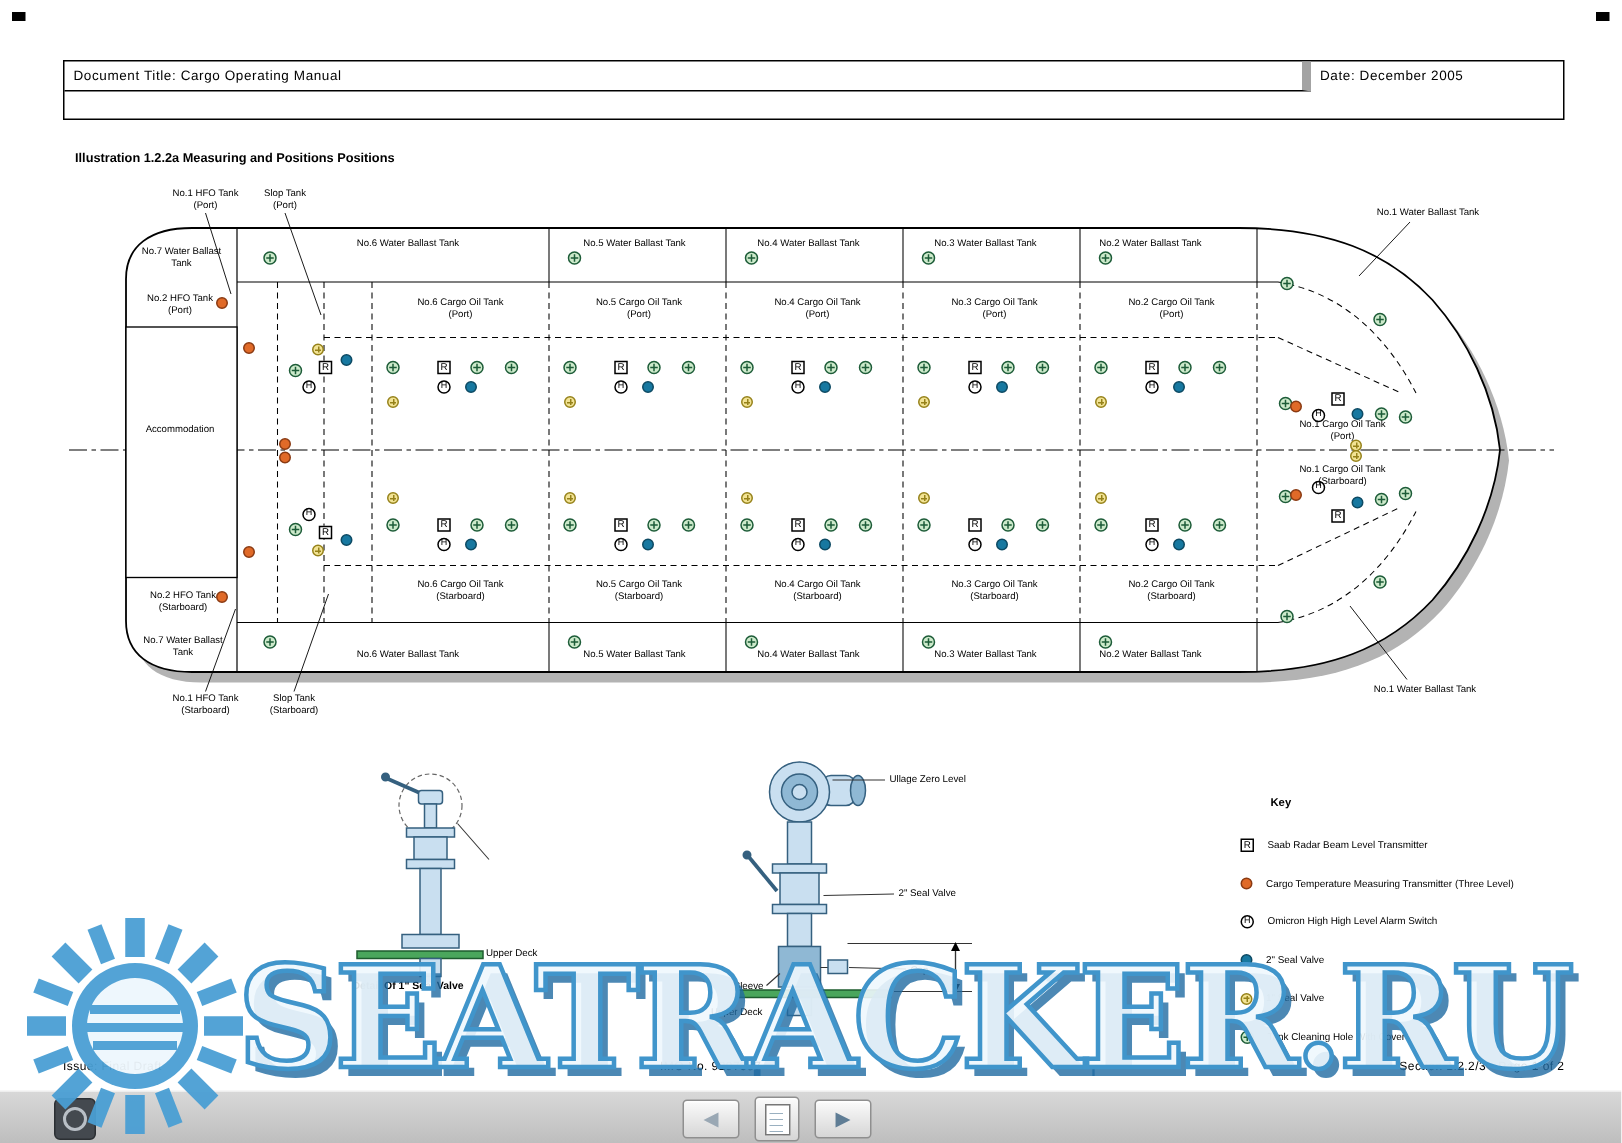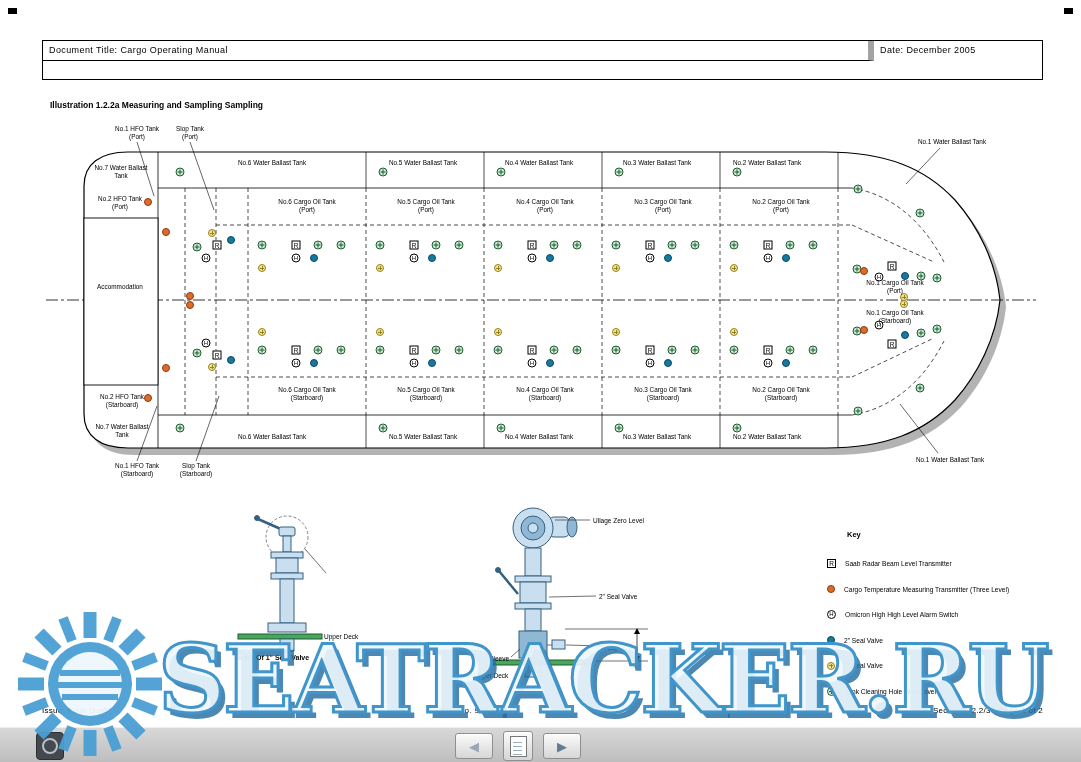--- a/index.html
+++ b/index.html
@@ -112,21 +112,21 @@
 <body>
 
 <div class="corner-mark" id="mark-tl"></div>
 <div class="corner-mark" id="mark-tr"></div>
 
 <div class="header-table">
   <div class="header-cell col1">Document Title: Cargo Operating Manual</div>
   <div class="header-cell row2">Date: December 2005</div>
 </div>
 
-<div class="illus-title">Illustration 1.2.2a Measuring and Sampling Sampling</div>
+<div class="illus-title">Illustration 1.2.2a Measuring and Positions Positions</div>
 
 <svg id="plan-svg" width="1081" height="762" viewBox="0 0 1081 762">
 
   <path d="M 134,159 L 832,159 C 892,159 931,175 961,207 C 984,233 1002,269 1006,307 C 1002,345 984,381 961,407 C 931,439 892,455 832,455 L 134,455 C 106,455 90,443 90,421 L 90,193 C 90,171 106,159 134,159 Z" fill="#b3b3b3"></path>
 
   <path d="M 128,152 L 826,152 C 886,152 925,168 955,200 C 978,226 996,262 1000,300 C 996,338 978,374 955,400 C 925,432 886,448 826,448 L 128,448 C 100,448 84,436 84,414 L 84,186 C 84,164 100,152 128,152 Z" fill="#ffffff" stroke="#000" stroke-width="1.2"></path>
 
   <line x1="158" y1="188" x2="852" y2="188" stroke="#000" stroke-width="0.8"></line>
   <line x1="158" y1="415" x2="852" y2="415" stroke="#000" stroke-width="0.8"></line>
   <path d="M 852,188 C 895,195 925,225 944,262" fill="none" stroke="#000" stroke-width="0.7" stroke-dasharray="4,3"></path>

